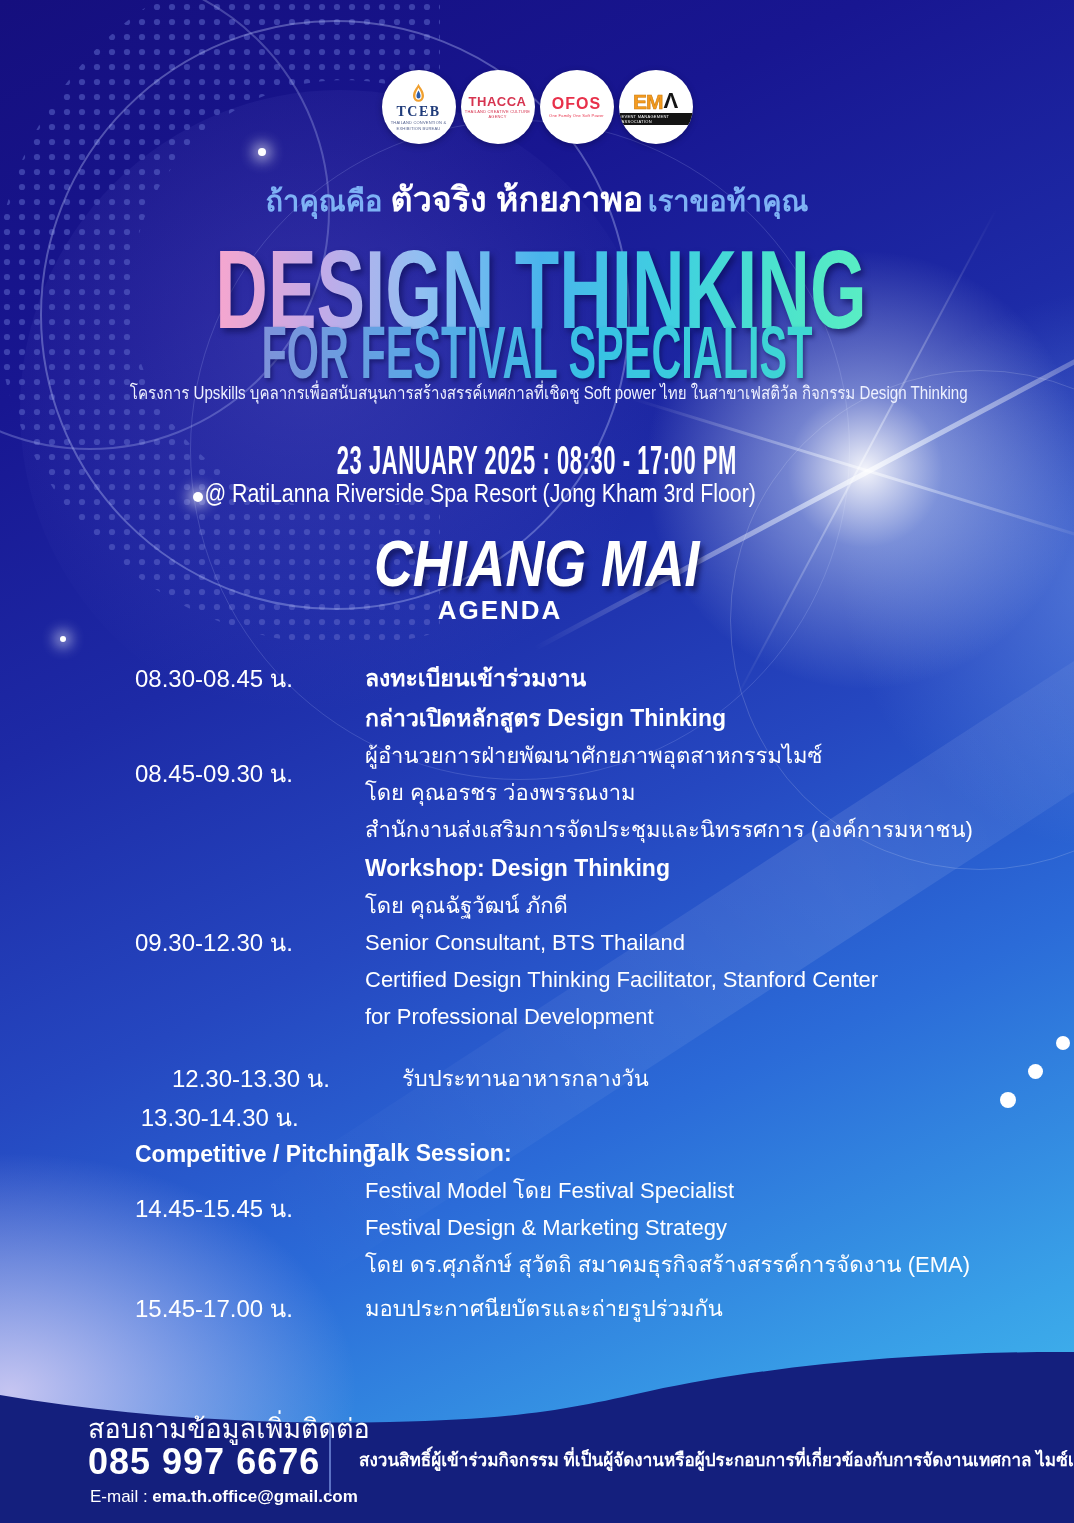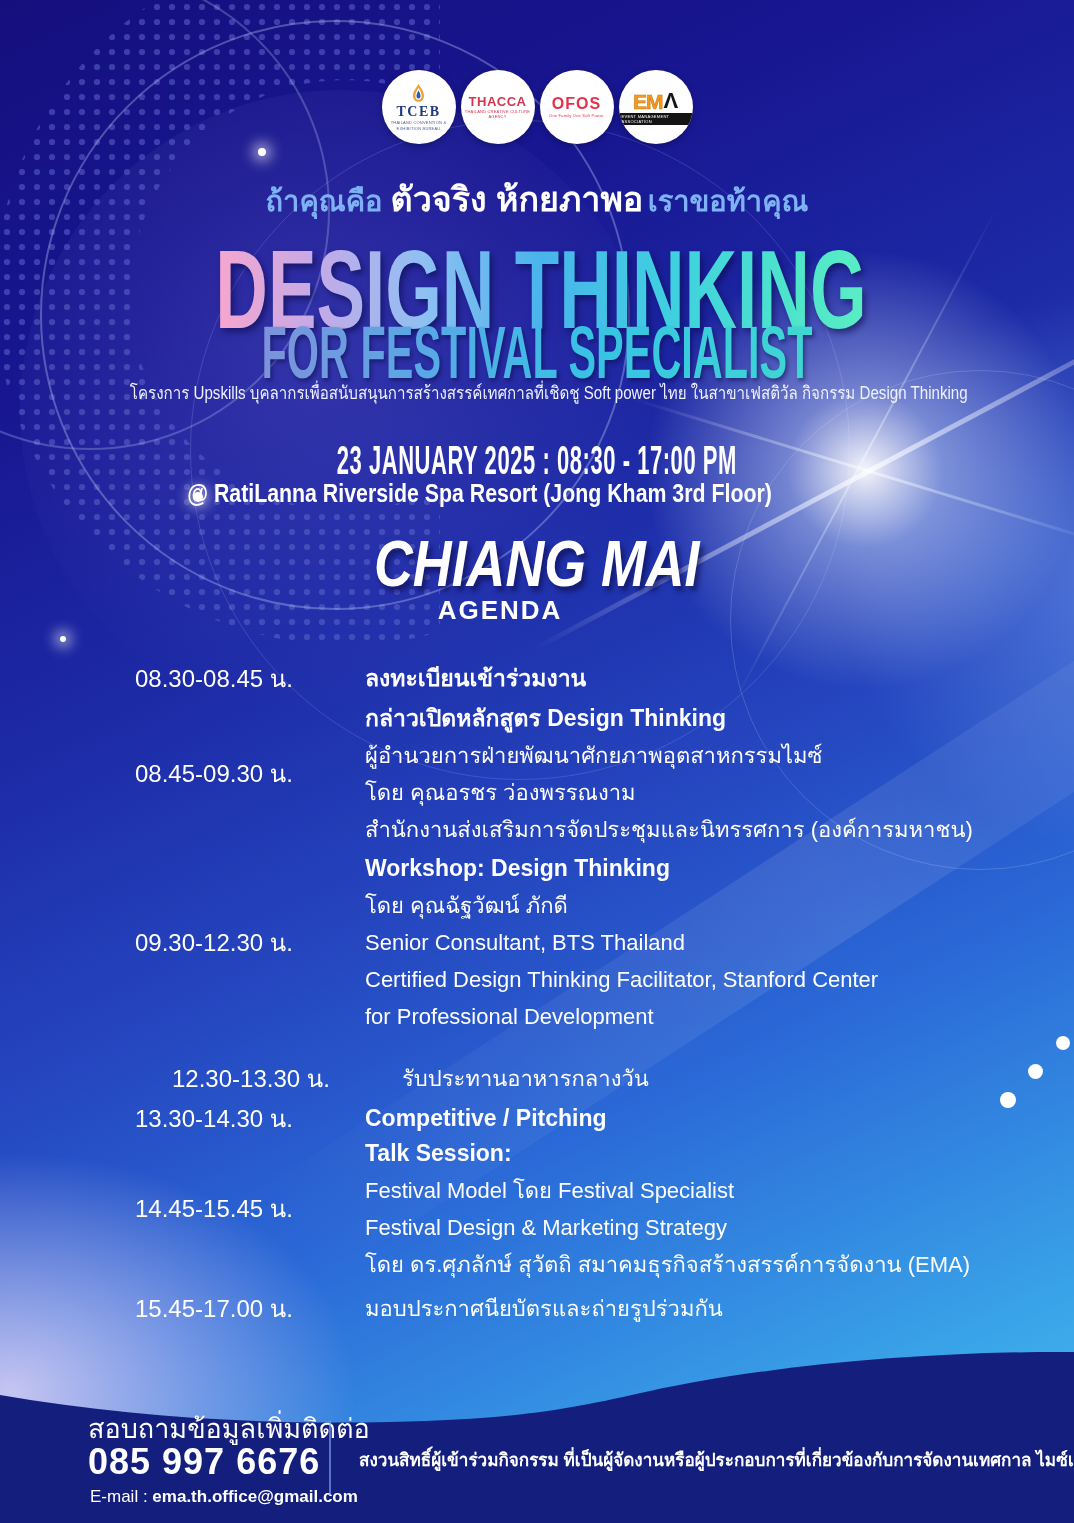--- a/index.html
+++ b/index.html
@@ -55,35 +55,35 @@
     -webkit-background-clip:text;background-clip:text;color:transparent;}
   .title2{position:absolute;left:0;top:316px;width:1074px;text-align:center;font-weight:800;font-size:74px;line-height:1;
     filter:drop-shadow(2px 3px 2px rgba(8,8,70,.5));}
   .title2 .grad{display:inline-block;transform:scaleX(.56);transform-origin:center;white-space:nowrap;
     background:linear-gradient(90deg,#7e92da 0%,#58a8e6 30%,#37c2e4 60%,#3fd8d2 100%);
     -webkit-background-clip:text;background-clip:text;color:transparent;}
   .subtitle{position:absolute;left:0;top:378px;width:1074px;text-align:center;color:#eef1ff;font-size:18px;white-space:nowrap;margin-left:12px;}
   .subtitle span{display:inline-block;transform:scaleX(.84);transform-origin:center;}
   .datetime{position:absolute;left:0;top:438px;width:1074px;text-align:center;color:#fff;font-weight:800;font-size:40px;white-space:nowrap;}
   .datetime span{display:inline-block;transform:scaleX(.55);transform-origin:center;letter-spacing:1px;}
-  .venue{position:absolute;left:0;top:478px;width:960px;text-align:center;color:#fff;font-weight:700;font-size:26px;white-space:nowrap;}
+  .venue{position:absolute;left:0;top:478px;width:960px;text-align:center;color:#fff;font-weight:400;font-size:26px;white-space:nowrap;}
   .venue span{display:inline-block;transform:scaleX(.82);transform-origin:center;}
   .city{position:absolute;left:0;top:532px;width:1074px;text-align:center;color:#fff;font-weight:800;font-style:italic;
     font-size:64px;line-height:1;text-shadow:4px 5px 6px rgba(10,10,60,.55);white-space:nowrap;}
   .city span{display:inline-block;transform:scaleX(.84);transform-origin:center;}
   .agenda-label{position:absolute;left:0;top:595px;width:1000px;text-align:center;color:#fff;font-weight:800;
     font-size:26px;letter-spacing:2px;}
   
   .agenda-list{position:absolute;left:0;top:0;width:1074px;height:1523px;pointer-events:none;}
   .agenda-row{position:absolute;left:135px;display:flex;align-items:center;}
   .agenda-time{width:230px;flex:none;color:#fff;font-size:24px;line-height:36px;}
   .agenda-lines{color:#fff;font-size:22px;line-height:37px;}
   .agenda-line.bold{font-weight:800;font-size:23px;}
   .row1{top:660px;} .row2{top:700px;} .row3{top:850px;} .row4{top:1060px;margin-left:37px;}
-  .row5{top:1100px;} .row6{top:1135px;} .row7{top:1290px;}
+  .row5{top:1100px;flex-direction:column;} .row6{top:1135px;} .row7{top:1290px;}
   
   .footer-svg{position:absolute;left:0;bottom:0;width:1074px;height:200px;}
   .footer-content{position:absolute;left:16px;top:1323px;width:1074px;height:200px;color:#fff;}
   .contact-title{position:absolute;left:72px;top:84px;font-size:27px;}
   .contact-phone{position:absolute;left:72px;top:118px;font-size:36px;font-weight:700;letter-spacing:1px;}
   .contact-email{position:absolute;left:74px;top:164px;font-size:17px;}
   .contact-email .val{font-weight:700;}
   .footer-divider{position:absolute;left:313px;top:98px;width:2px;height:74px;background:rgba(130,160,235,.65);}
   .disclaimer{position:absolute;left:343px;top:122px;width:720px;font-size:18px;font-weight:700;white-space:nowrap;}
   .disclaimer span{display:inline-block;transform:scaleX(.95);transform-origin:left;}

